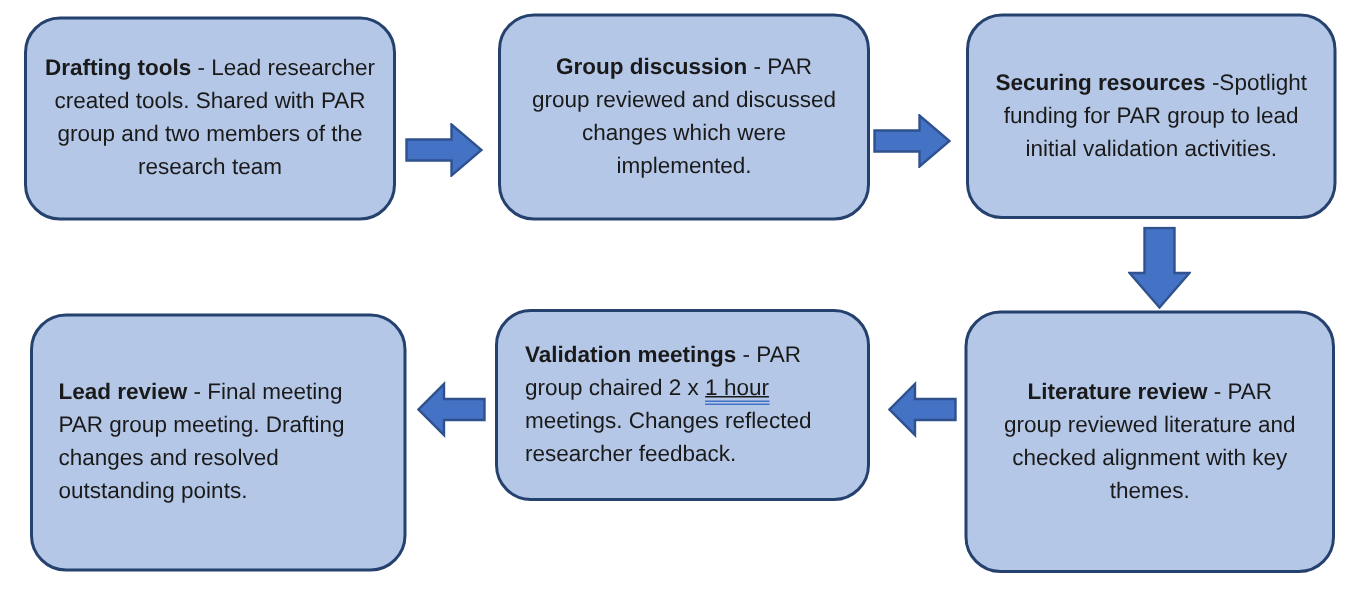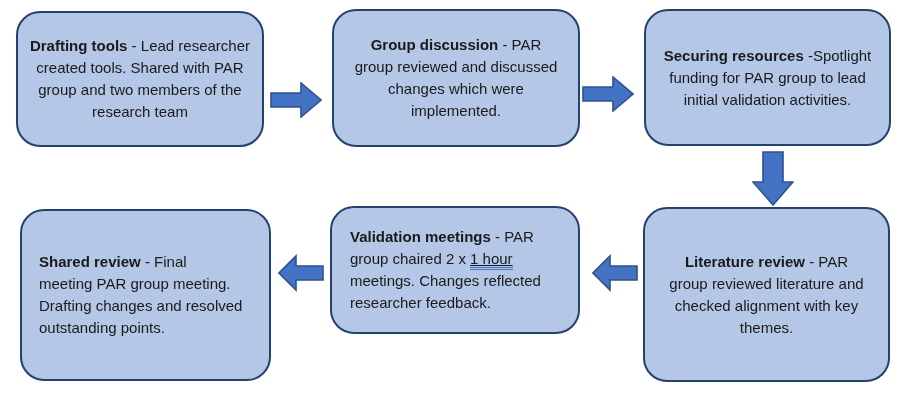--- a/index.html
+++ b/index.html
@@ -76,21 +76,21 @@
 
   <div class="box box-3">
     <p class="txt"><b>Securing resources</b><span> -Spotlight funding for PAR group to lead initial validation activities.</span></p>
   </div>
 
   <div class="box box-5">
     <p class="txt left"><b>Validation meetings</b><span> - PAR group chaired 2 x </span><span class="u">1 hour</span><span> meetings. Changes reflected researcher feedback.</span></p>
   </div>
 
   <div class="box box-6">
-    <p class="txt left"><b>Shared review</b><span> - Final meeting PAR group meeting. Drafting changes and resolved outstanding points.</span></p>
+    <p class="txt left"><b>Lead review</b><span> - Final meeting PAR group meeting. Drafting changes and resolved outstanding points.</span></p>
   </div>
 
   <svg class="arrow arrow-1" viewBox="0 0 52 36" xmlns="http://www.w3.org/2000/svg">
     <polygon points="1,11 31,11 31,1 51,18 31,35 31,25 1,25" fill="#4472c4" stroke="#2f528f" stroke-width="1.6"></polygon>
   </svg>
 
   <svg class="arrow arrow-2" viewBox="0 0 52 36" xmlns="http://www.w3.org/2000/svg">
     <polygon points="1,11 31,11 31,1 51,18 31,35 31,25 1,25" fill="#4472c4" stroke="#2f528f" stroke-width="1.6"></polygon>
   </svg>
 

